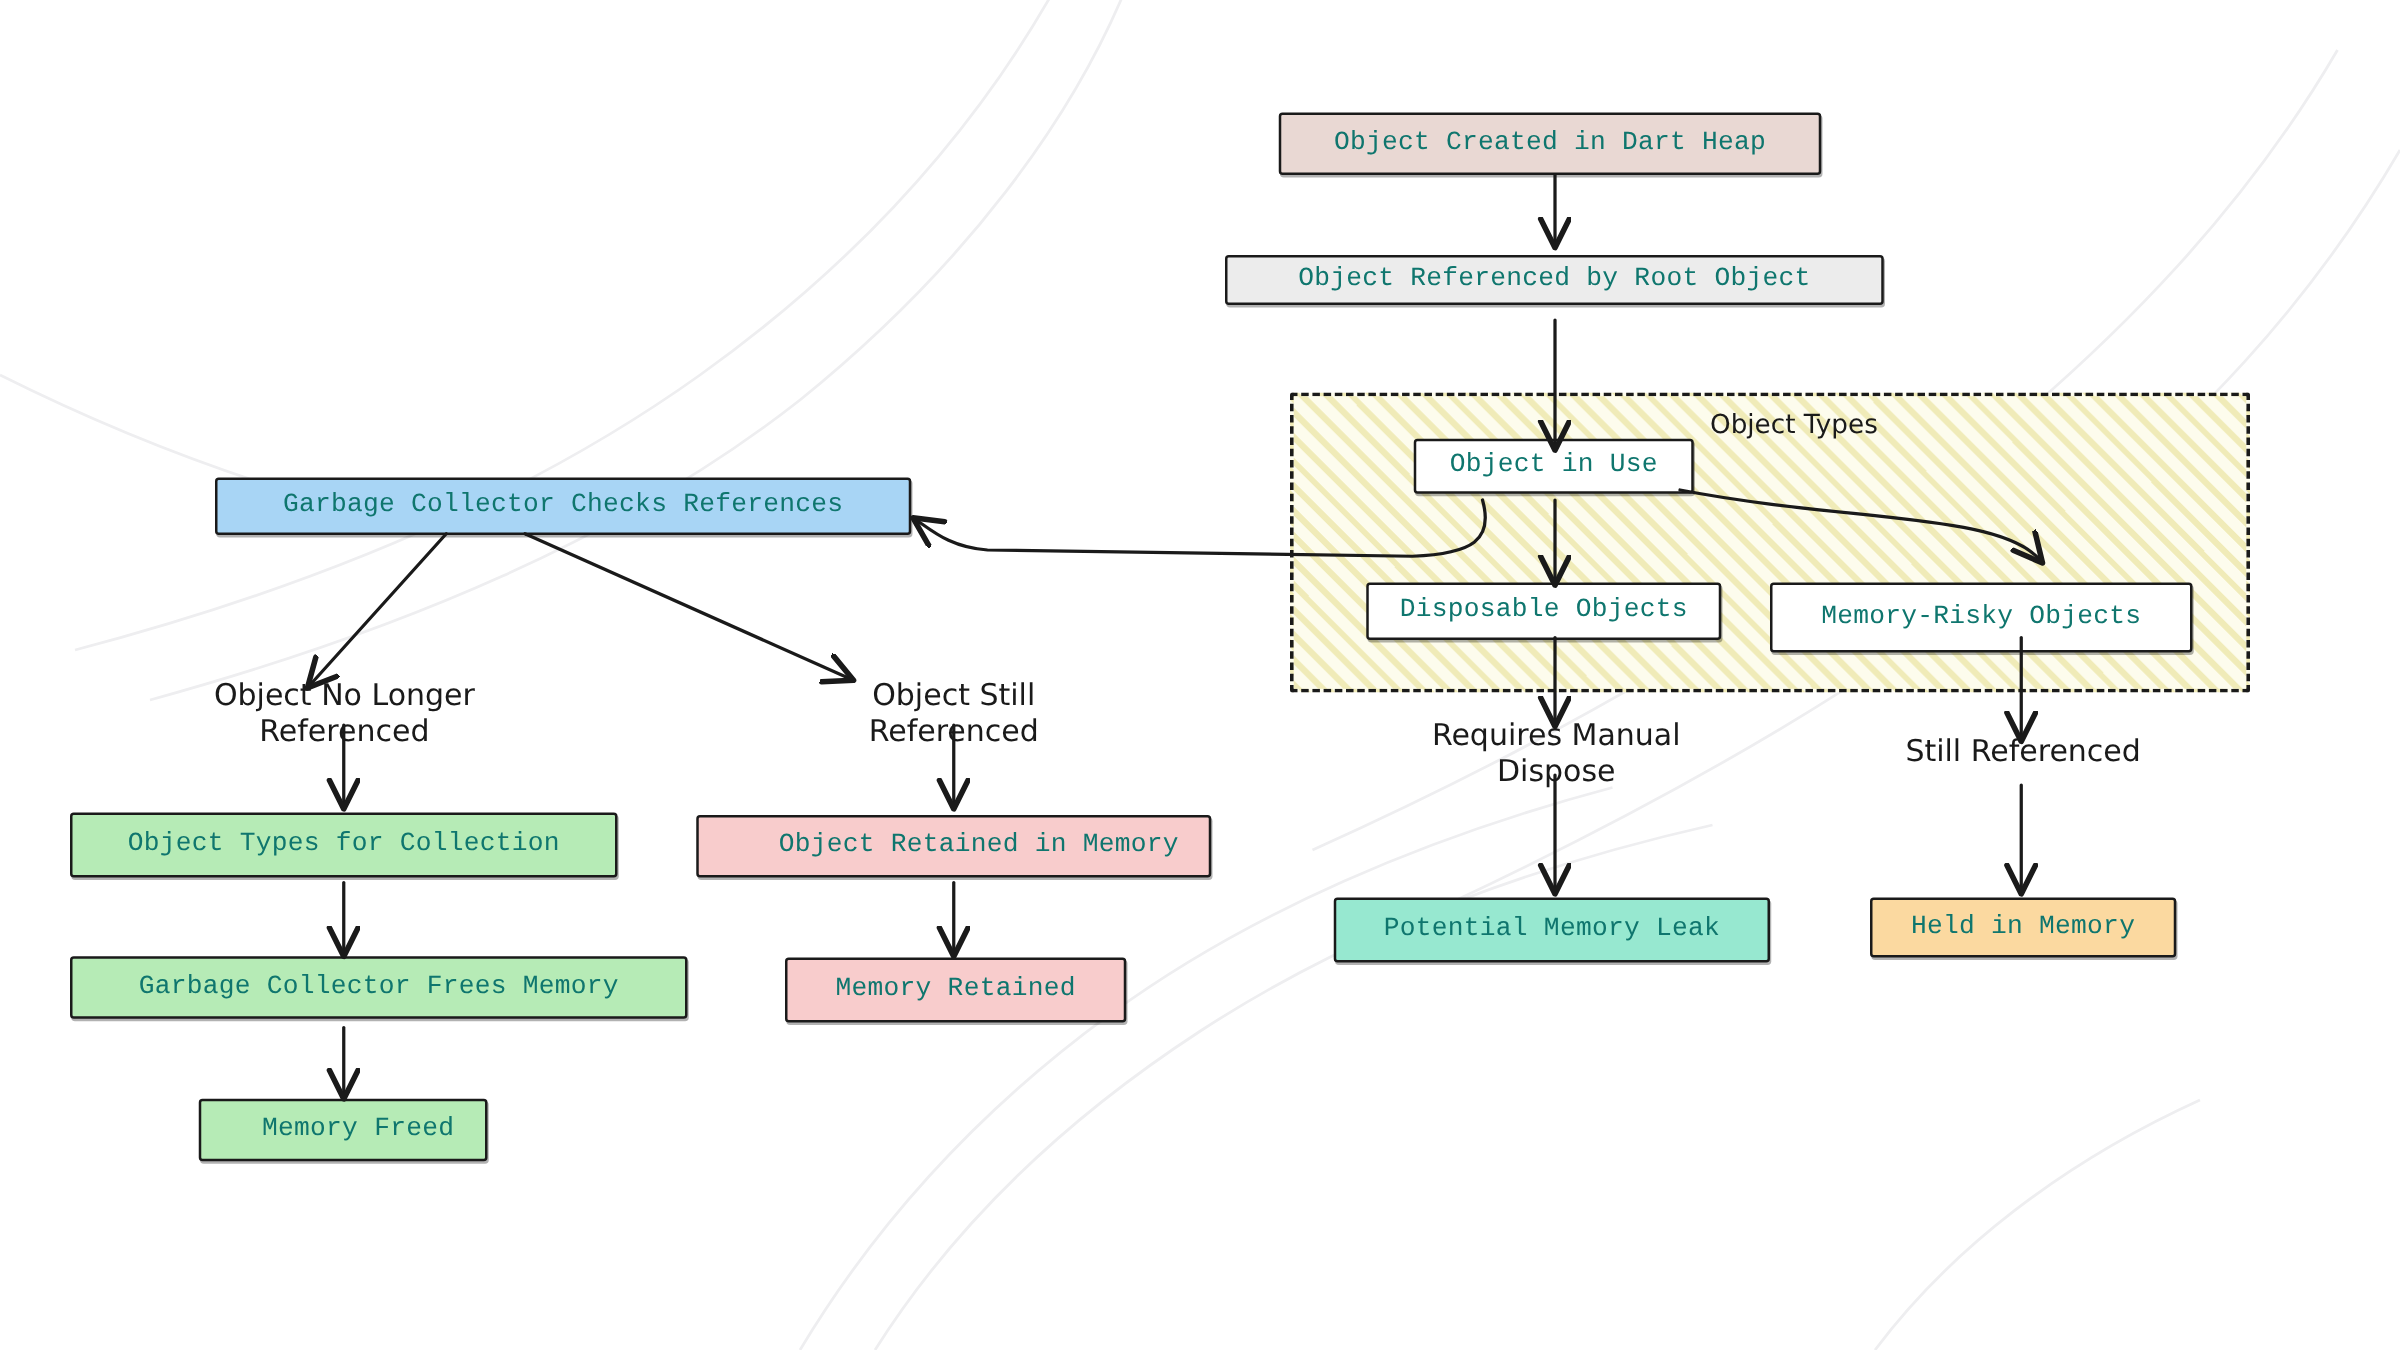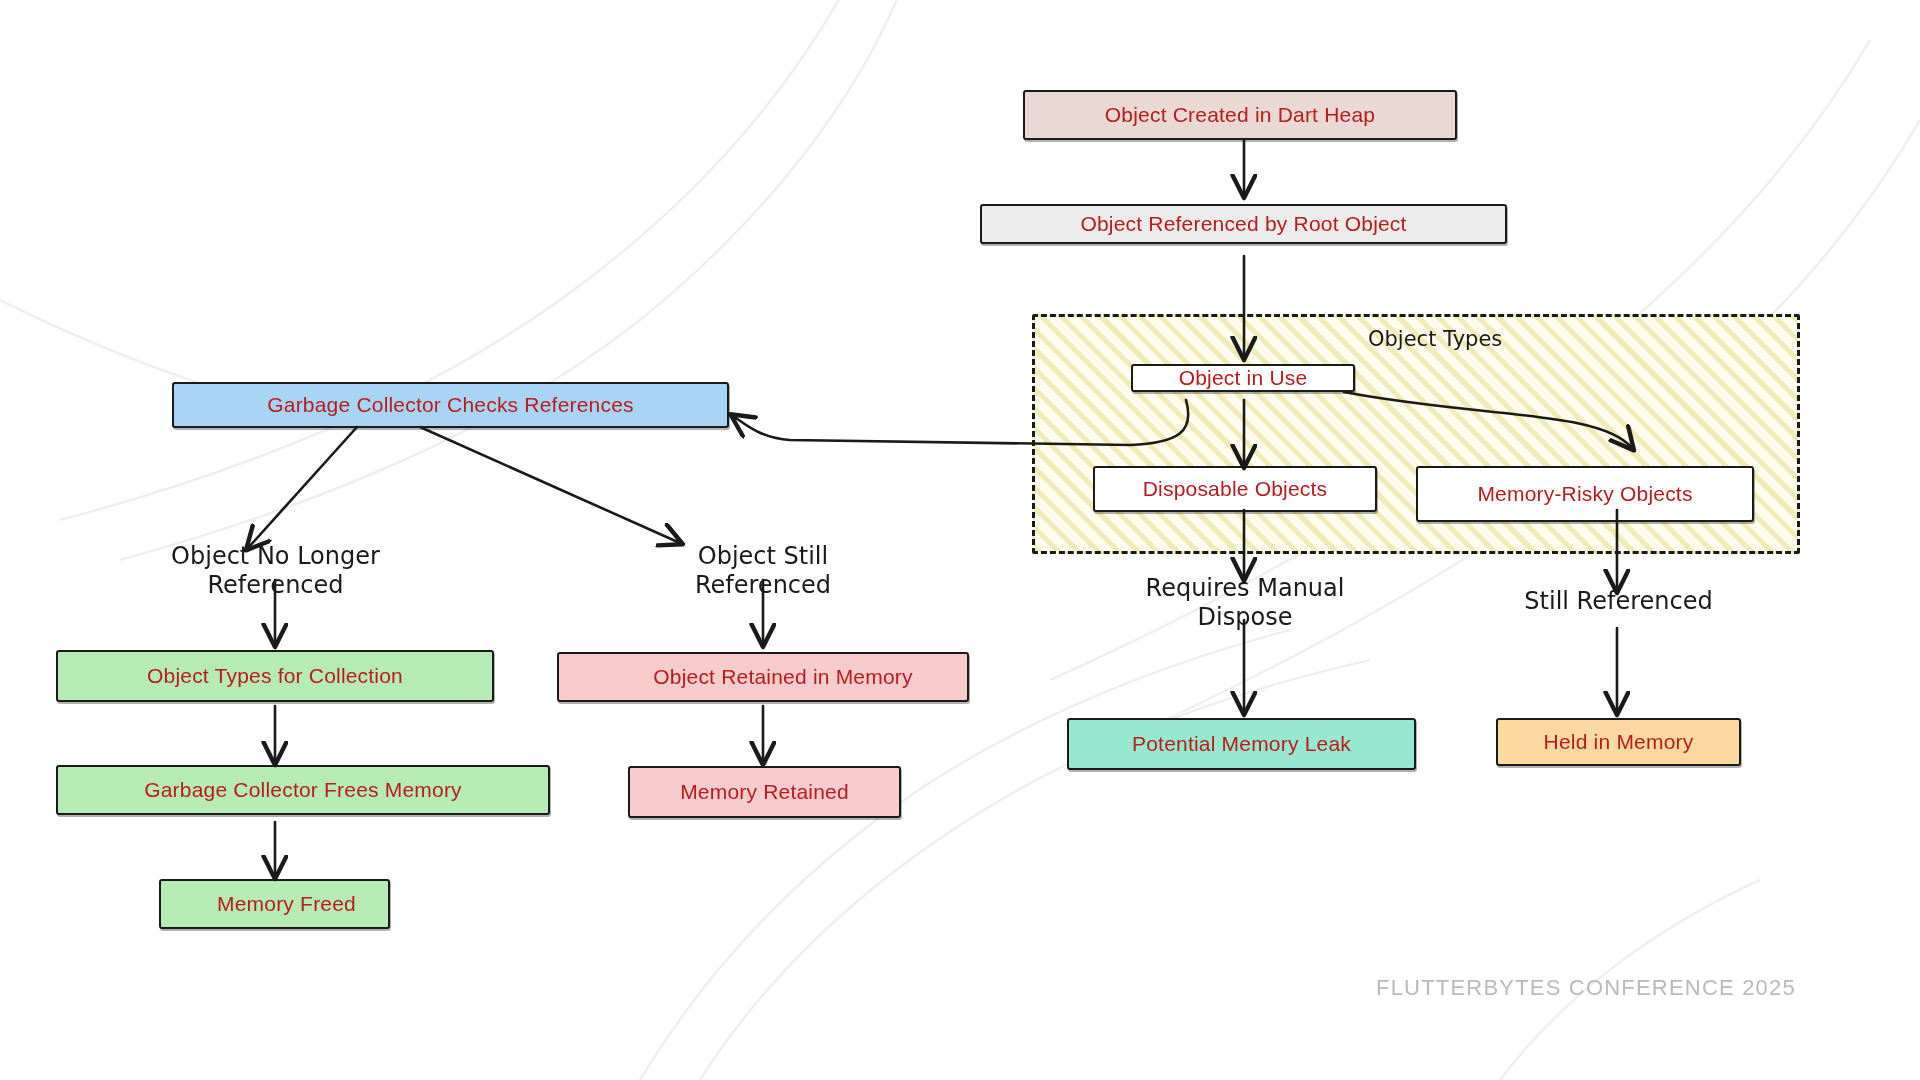--- a/index.html
+++ b/index.html
@@ -30,22 +30,22 @@
 
   .node {
     position: absolute;
     box-sizing: border-box;
     border: 2.5px solid #1a1a1a;
     border-radius: 3px;
     display: flex;
     align-items: center;
     justify-content: center;
     text-align: center;
-    color: #b91c1c;
-    font-family: Liberation Sans, sans-serif;
+    color: #0f766e;
+    font-family: Liberation Mono, monospace;
     font-size: 21px;
     letter-spacing: 0.2px;
     line-height: 1.1;
     box-shadow: 1px 2px 0 rgba(0,0,0,0.30);
   }
   .node-label { display: block; padding: 0 8px; }
 
   .subgraph {
     position: absolute;
     box-sizing: border-box;
@@ -153,21 +153,21 @@
   <div id="nodes-layer">
 
     <div class="node" style="left:1023px; top:90px; width:434px; height:50px; background:#e9d8d3;">
       <span class="node-label">Object Created in Dart Heap</span>
     </div>
 
     <div class="node" style="left:980px; top:204px; width:527px; height:40px; background:#ececec;">
       <span class="node-label">Object Referenced by Root Object</span>
     </div>
 
-    <div class="node" style="left:1131px; top:364px; width:224px; height:28px; background:#ffffff;">
+    <div class="node" style="left:1131px; top:351px; width:224px; height:44px; background:#ffffff;">
       <span class="node-label">Object in Use</span>
     </div>
 
     <div class="node" style="left:1093px; top:466px; width:284px; height:46px; background:#ffffff;">
       <span class="node-label">Disposable Objects</span>
     </div>
 
     <div class="node" style="left:1416px; top:466px; width:338px; height:56px; background:#ffffff;">
       <span class="node-label">Memory-Risky Objects</span>
     </div>
@@ -210,15 +210,14 @@
 Referenced</div>
 
   <div class="edge-label" style="left:652px; top:542px; width:222px;">Object Still
 Referenced</div>
 
   <div class="edge-label" style="left:1110px; top:574px; width:270px;">Requires Manual
 Dispose</div>
 
   <div class="edge-label" style="left:1500px; top:587px; width:237px;">Still Referenced</div>
 
-  <div class="watermark" style="left:1376px; top:975px;">FLUTTERBYTES CONFERENCE 2025</div>
 
 </div>
 
 </body></html>

